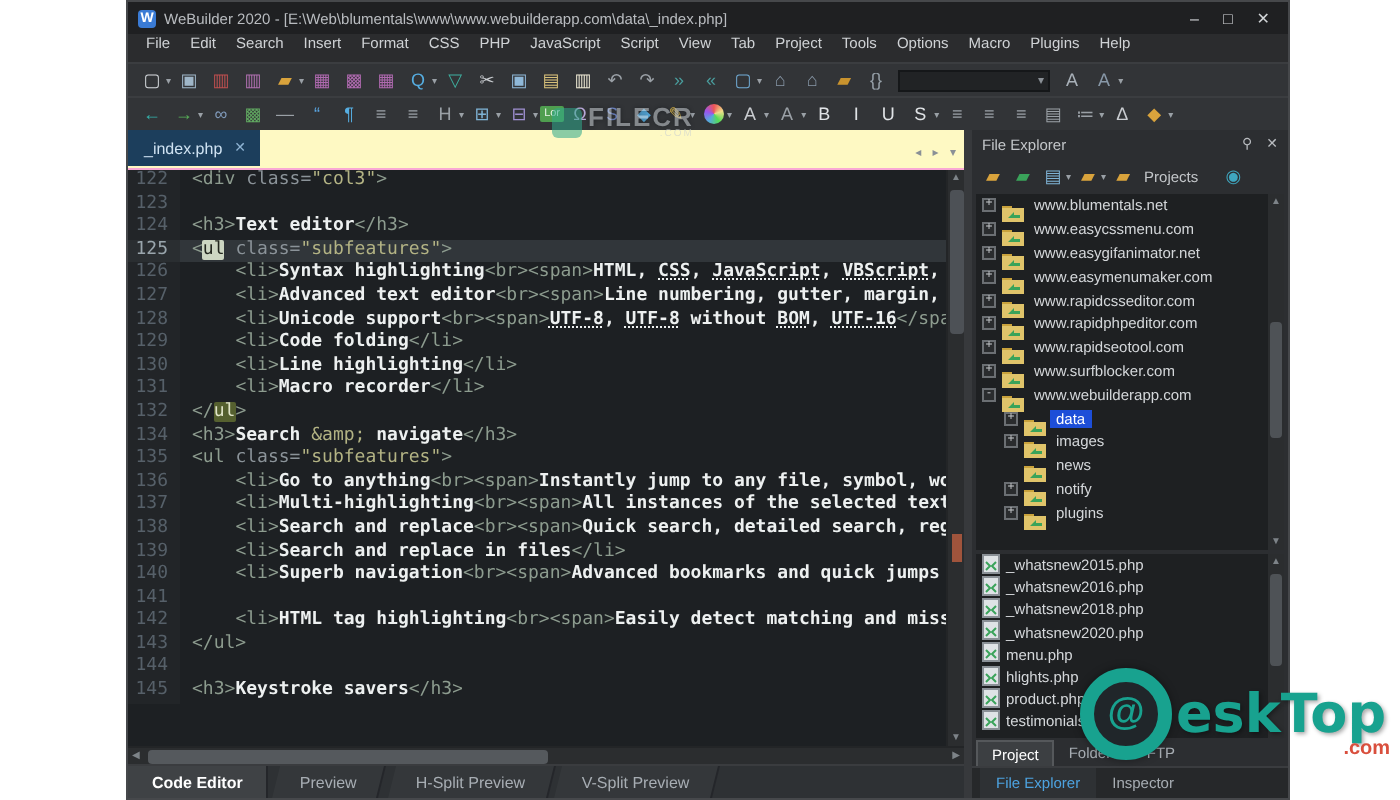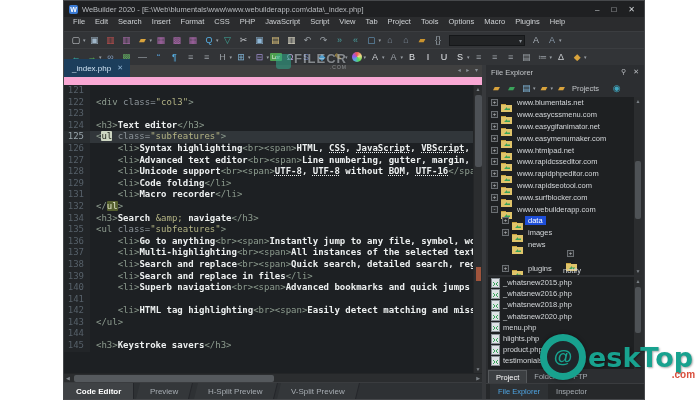--- a/index.html
+++ b/index.html
@@ -32,22 +32,22 @@
   .chip { background:#4f9e4f; color:#eaf5ea; font-size:5.5px; padding:1px 2px; border-radius:1px; }
   .wheel { width:10px; height:10px; border-radius:50%;
            background:conic-gradient(#e55,#ed8,#5d5,#5ad,#95e,#e55); }
 
   
   .main { flex:1; display:flex; min-height:0; }
   .editor-col { flex:1; display:flex; flex-direction:column; min-width:0; }
   .splitter { width:4px; background:#37393c; flex:0 0 auto; }
 
   
-  .tabbar { height:20px; background:#404040; border-bottom:8px solid #f9a8d4; display:flex;
-            align-items:flex-end; flex:0 0 auto; position:relative; }
+  .tabbar { height:20px; background:#fef9c3; border-bottom:1px solid #f9a8d4; display:flex;
+            flex:0 0 auto; position:relative; }
   .doc-tab { background:#1c3e5c; color:#cfe2f2; font-size:8px; padding:3px 7px 3px 8px; display:flex;
              align-items:center; gap:6px; height:18px; }
   .doc-tab .close { color:#8fb4d4; font-size:7px; }
   .tab-nav { position:absolute; right:2px; bottom:4px; color:#8a9096; font-size:6px; letter-spacing:2px; }
 
   
   .code-wrap { flex:1; display:flex; min-height:0; background:#1d2023; }
   .code-lines { flex:1; overflow:hidden; font-family:"DejaVu Sans Mono", monospace;
                 font-size:9px; line-height:11.6px; }
   .line { display:flex; height:11.6px; white-space:pre; }
@@ -260,29 +260,29 @@
       <div class="tabbar">
         <div class="doc-tab">
           <span>_index.php</span>
           <span class="close">✕</span>
         </div>
         <div class="tab-nav">◂ ▸ ▾</div>
       </div>
 
       <div class="code-wrap">
         <div class="code-lines" id="code">
-            <div class="line"><span class="gut">121</span><span class="src"></span></div>
             <div class="line"><span class="gut">122</span><span class="src"><span class="tag">&lt;div </span><span class="attr">class</span><span class="attr">=</span><span class="val">"col3"</span><span class="tag">&gt;</span></span></div>
             <div class="line"><span class="gut">123</span><span class="src"></span></div>
             <div class="line"><span class="gut">124</span><span class="src"><span class="tag">&lt;h3&gt;</span><span class="txt">Text editor</span><span class="tag">&lt;/h3&gt;</span></span></div>
             <div class="line current"><span class="gut">125</span><span class="src"><span class="tag">&lt;</span><span class="tag selw">ul</span><span> </span><span class="attr">class</span><span class="attr">=</span><span class="val">"subfeatures"</span><span class="tag">&gt;</span></span></div>
             <div class="line"><span class="gut">126</span><span class="src"><span>    </span><span class="tag">&lt;li&gt;</span><span class="txt">Syntax highlighting</span><span class="tag">&lt;br&gt;&lt;span&gt;</span><span class="txt">HTML</span><span class="txt">, </span><span class="txt u">CSS</span><span class="txt">, </span><span class="txt u">JavaScript</span><span class="txt">, </span><span class="txt u">VBScript</span><span class="txt">, PHP and more</span></span></div>
             <div class="line"><span class="gut">127</span><span class="src"><span>    </span><span class="tag">&lt;li&gt;</span><span class="txt">Advanced text editor</span><span class="tag">&lt;br&gt;&lt;span&gt;</span><span class="txt">Line numbering, gutter, margin, word wrap</span></span></div>
             <div class="line"><span class="gut">128</span><span class="src"><span>    </span><span class="tag">&lt;li&gt;</span><span class="txt">Unicode support</span><span class="tag">&lt;br&gt;&lt;span&gt;</span><span class="txt u">UTF-8</span><span class="txt">, </span><span class="txt u">UTF-8</span><span class="txt"> without </span><span class="txt u">BOM</span><span class="txt">, </span><span class="txt u">UTF-16</span><span class="tag">&lt;/span&gt;</span></span></div>
             <div class="line"><span class="gut">129</span><span class="src"><span>    </span><span class="tag">&lt;li&gt;</span><span class="txt">Code folding</span><span class="tag">&lt;/li&gt;</span></span></div>
+            <div class="line"><span class="gut">130</span><span class="src"><span>    </span><span class="tag">&lt;li&gt;</span><span class="txt">Line highlighting</span><span class="tag">&lt;/li&gt;</span></span></div>
             <div class="line"><span class="gut">131</span><span class="src"><span>    </span><span class="tag">&lt;li&gt;</span><span class="txt">Macro recorder</span><span class="tag">&lt;/li&gt;</span></span></div>
             <div class="line"><span class="gut">132</span><span class="src"><span class="tag">&lt;/</span><span class="tag match">ul</span><span class="tag">&gt;</span></span></div>
             <div class="line"><span class="gut">134</span><span class="src"><span class="tag">&lt;h3&gt;</span><span class="txt">Search </span><span class="ent">&amp;amp;</span><span class="txt"> navigate</span><span class="tag">&lt;/h3&gt;</span></span></div>
             <div class="line"><span class="gut">135</span><span class="src"><span class="tag">&lt;ul </span><span class="attr">class</span><span class="attr">=</span><span class="val">"subfeatures"</span><span class="tag">&gt;</span></span></div>
             <div class="line"><span class="gut">136</span><span class="src"><span>    </span><span class="tag">&lt;li&gt;</span><span class="txt">Go to anything</span><span class="tag">&lt;br&gt;&lt;span&gt;</span><span class="txt">Instantly jump to any file, symbol, word</span></span></div>
             <div class="line"><span class="gut">137</span><span class="src"><span>    </span><span class="tag">&lt;li&gt;</span><span class="txt">Multi-highlighting</span><span class="tag">&lt;br&gt;&lt;span&gt;</span><span class="txt">All instances of the selected text a</span></span></div>
             <div class="line"><span class="gut">138</span><span class="src"><span>    </span><span class="tag">&lt;li&gt;</span><span class="txt">Search and replace</span><span class="tag">&lt;br&gt;&lt;span&gt;</span><span class="txt">Quick search, detailed search, regul</span></span></div>
             <div class="line"><span class="gut">139</span><span class="src"><span>    </span><span class="tag">&lt;li&gt;</span><span class="txt">Search and replace in files</span><span class="tag">&lt;/li&gt;</span></span></div>
             <div class="line"><span class="gut">140</span><span class="src"><span>    </span><span class="tag">&lt;li&gt;</span><span class="txt">Superb navigation</span><span class="tag">&lt;br&gt;&lt;span&gt;</span><span class="txt">Advanced bookmarks and quick jumps be</span></span></div>
             <div class="line"><span class="gut">141</span></div>
@@ -377,29 +377,20 @@
               </svg></span>
             <span class="t-label">www.easymenumaker.com</span>
           </div>
           <div class="trow" style="padding-left: 3px;">
             <span class="expander">+</span>
             <span class="ficon"><svg width="11" height="9" viewBox="0 0 11 9" xmlns="http://www.w3.org/2000/svg">
                 <rect x="0" y="1" width="5" height="2" fill="#c9a23c"></rect>
                 <rect x="0" y="2" width="11" height="7" fill="#e0c46a"></rect>
                 <path d="M3 7 L6 4 L6 5.5 L9 5.5 L9 7 Z" fill="#3aa35a"></path>
               </svg></span>
-            <span class="t-label">www.htmlpad.net</span>
-          </div>
-          <div class="trow" style="padding-left: 3px;">
-            <span class="expander">+</span>
-            <span class="ficon"><svg width="11" height="9" viewBox="0 0 11 9" xmlns="http://www.w3.org/2000/svg">
-                <rect x="0" y="1" width="5" height="2" fill="#c9a23c"></rect>
-                <rect x="0" y="2" width="11" height="7" fill="#e0c46a"></rect>
-                <path d="M3 7 L6 4 L6 5.5 L9 5.5 L9 7 Z" fill="#3aa35a"></path>
-              </svg></span>
             <span class="t-label">www.rapidcsseditor.com</span>
           </div>
           <div class="trow" style="padding-left: 3px;">
             <span class="expander">+</span>
             <span class="ficon"><svg width="11" height="9" viewBox="0 0 11 9" xmlns="http://www.w3.org/2000/svg">
                 <rect x="0" y="1" width="5" height="2" fill="#c9a23c"></rect>
                 <rect x="0" y="2" width="11" height="7" fill="#e0c46a"></rect>
                 <path d="M3 7 L6 4 L6 5.5 L9 5.5 L9 7 Z" fill="#3aa35a"></path>
               </svg></span>
             <span class="t-label">www.rapidphpeditor.com</span>
@@ -451,21 +442,21 @@
           </div>
           <div class="trow" style="padding-left: 14px;">
             <span class="exp-spacer"></span>
             <span class="ficon"><svg width="11" height="9" viewBox="0 0 11 9" xmlns="http://www.w3.org/2000/svg">
                 <rect x="0" y="1" width="5" height="2" fill="#c9a23c"></rect>
                 <rect x="0" y="2" width="11" height="7" fill="#e0c46a"></rect>
                 <path d="M3 7 L6 4 L6 5.5 L9 5.5 L9 7 Z" fill="#3aa35a"></path>
               </svg></span>
             <span class="t-label">news</span>
           </div>
-          <div class="trow" style="padding-left: 14px; flex-direction: column;">
+          <div class="trow" style="padding-left: 14px;">
             <span class="expander">+</span>
             <span class="ficon"><svg width="11" height="9" viewBox="0 0 11 9" xmlns="http://www.w3.org/2000/svg">
                 <rect x="0" y="1" width="5" height="2" fill="#c9a23c"></rect>
                 <rect x="0" y="2" width="11" height="7" fill="#e0c46a"></rect>
                 <path d="M3 7 L6 4 L6 5.5 L9 5.5 L9 7 Z" fill="#3aa35a"></path>
               </svg></span>
             <span class="t-label">notify</span>
           </div>
           <div class="trow" style="padding-left: 14px;">
             <span class="expander">+</span>

